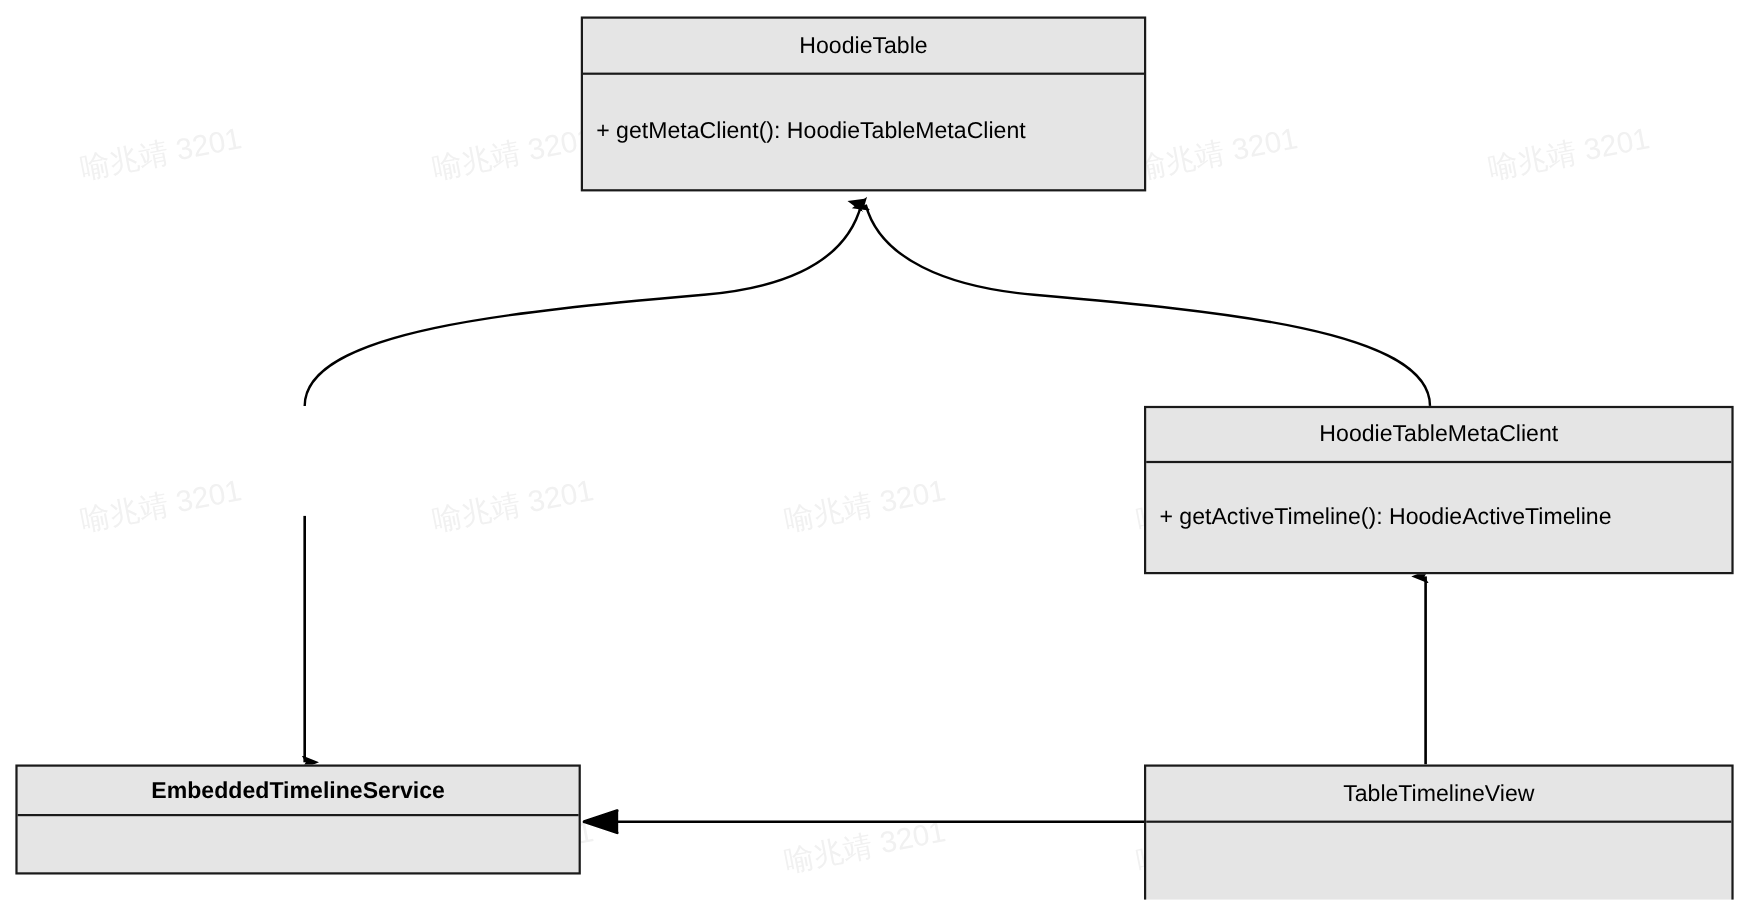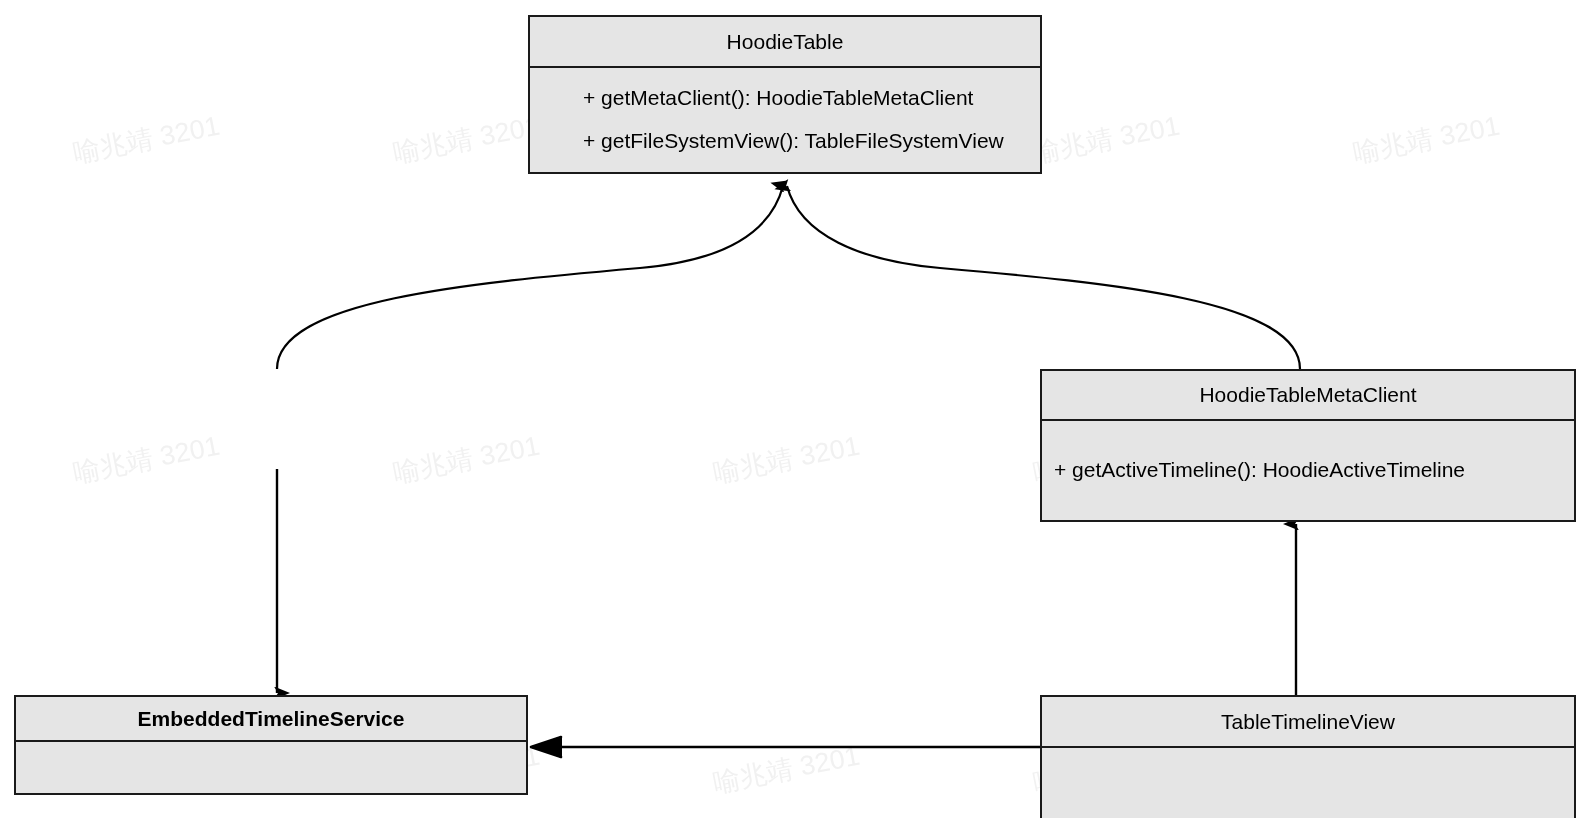--- a/index.html
+++ b/index.html
@@ -73,21 +73,21 @@
     color: #000000;
     padding: 0 12px;
     white-space: nowrap;
     line-height: 1.05;
   }
   .uml-members.empty { }
 
   
   #cls-hoodie-table        { left: 528px; top: 15px;  width: 514px; height: 159px; }
   #cls-hoodie-table .uml-name    { height: 51px; }
-  #cls-hoodie-table .uml-members { height: 104px; margin-left: 41px; }
+  #cls-hoodie-table .uml-members { height: 104px; }
   #cls-hoodie-table .uml-member  { padding-top: 10px; padding-bottom: 11px; }
 
   #cls-table-file-system-view { left: 14px; top: 369px; width: 514px; height: 100px; }
   #cls-table-file-system-view .uml-name    { height: 53px; }
   #cls-table-file-system-view .uml-members { height: 43px; }
 
   #cls-hoodie-table-meta-client { left: 1040px; top: 369px; width: 536px; height: 153px; }
   #cls-hoodie-table-meta-client .uml-name    { height: 50px; text-align: right; }
   #cls-hoodie-table-meta-client .uml-members { height: 99px; }
   #cls-hoodie-table-meta-client .uml-member  { padding-top: 9px; padding-bottom: 10px; }
@@ -160,21 +160,20 @@
       <path d="M 1040,747 L 532,747" fill="none" stroke="#000000" stroke-width="2.4"></path>
       <path d="M 531,747 L 561,737 M 531,747 L 561,757" fill="none" stroke="#000000" stroke-width="2.6" stroke-linecap="round"></path>
       <path d="M 531,747 L 562,736 L 562,758 Z" fill="#000000"></path>
     </g>
   </svg>
 
   <div class="uml-class" id="cls-hoodie-table">
     <div class="uml-name">HoodieTable</div>
     <div class="uml-members">
       <div class="uml-member">+ getMetaClient(): HoodieTableMetaClient</div>
-      <div class="uml-member">+ getFileSystemView(): TableFileSystemView</div>
     </div>
   </div>
 
 
   <div class="uml-class" id="cls-hoodie-table-meta-client">
     <div class="uml-name">HoodieTableMetaClient</div>
     <div class="uml-members">
       <div class="uml-member">+ getActiveTimeline(): HoodieActiveTimeline</div>
     </div>
   </div>

